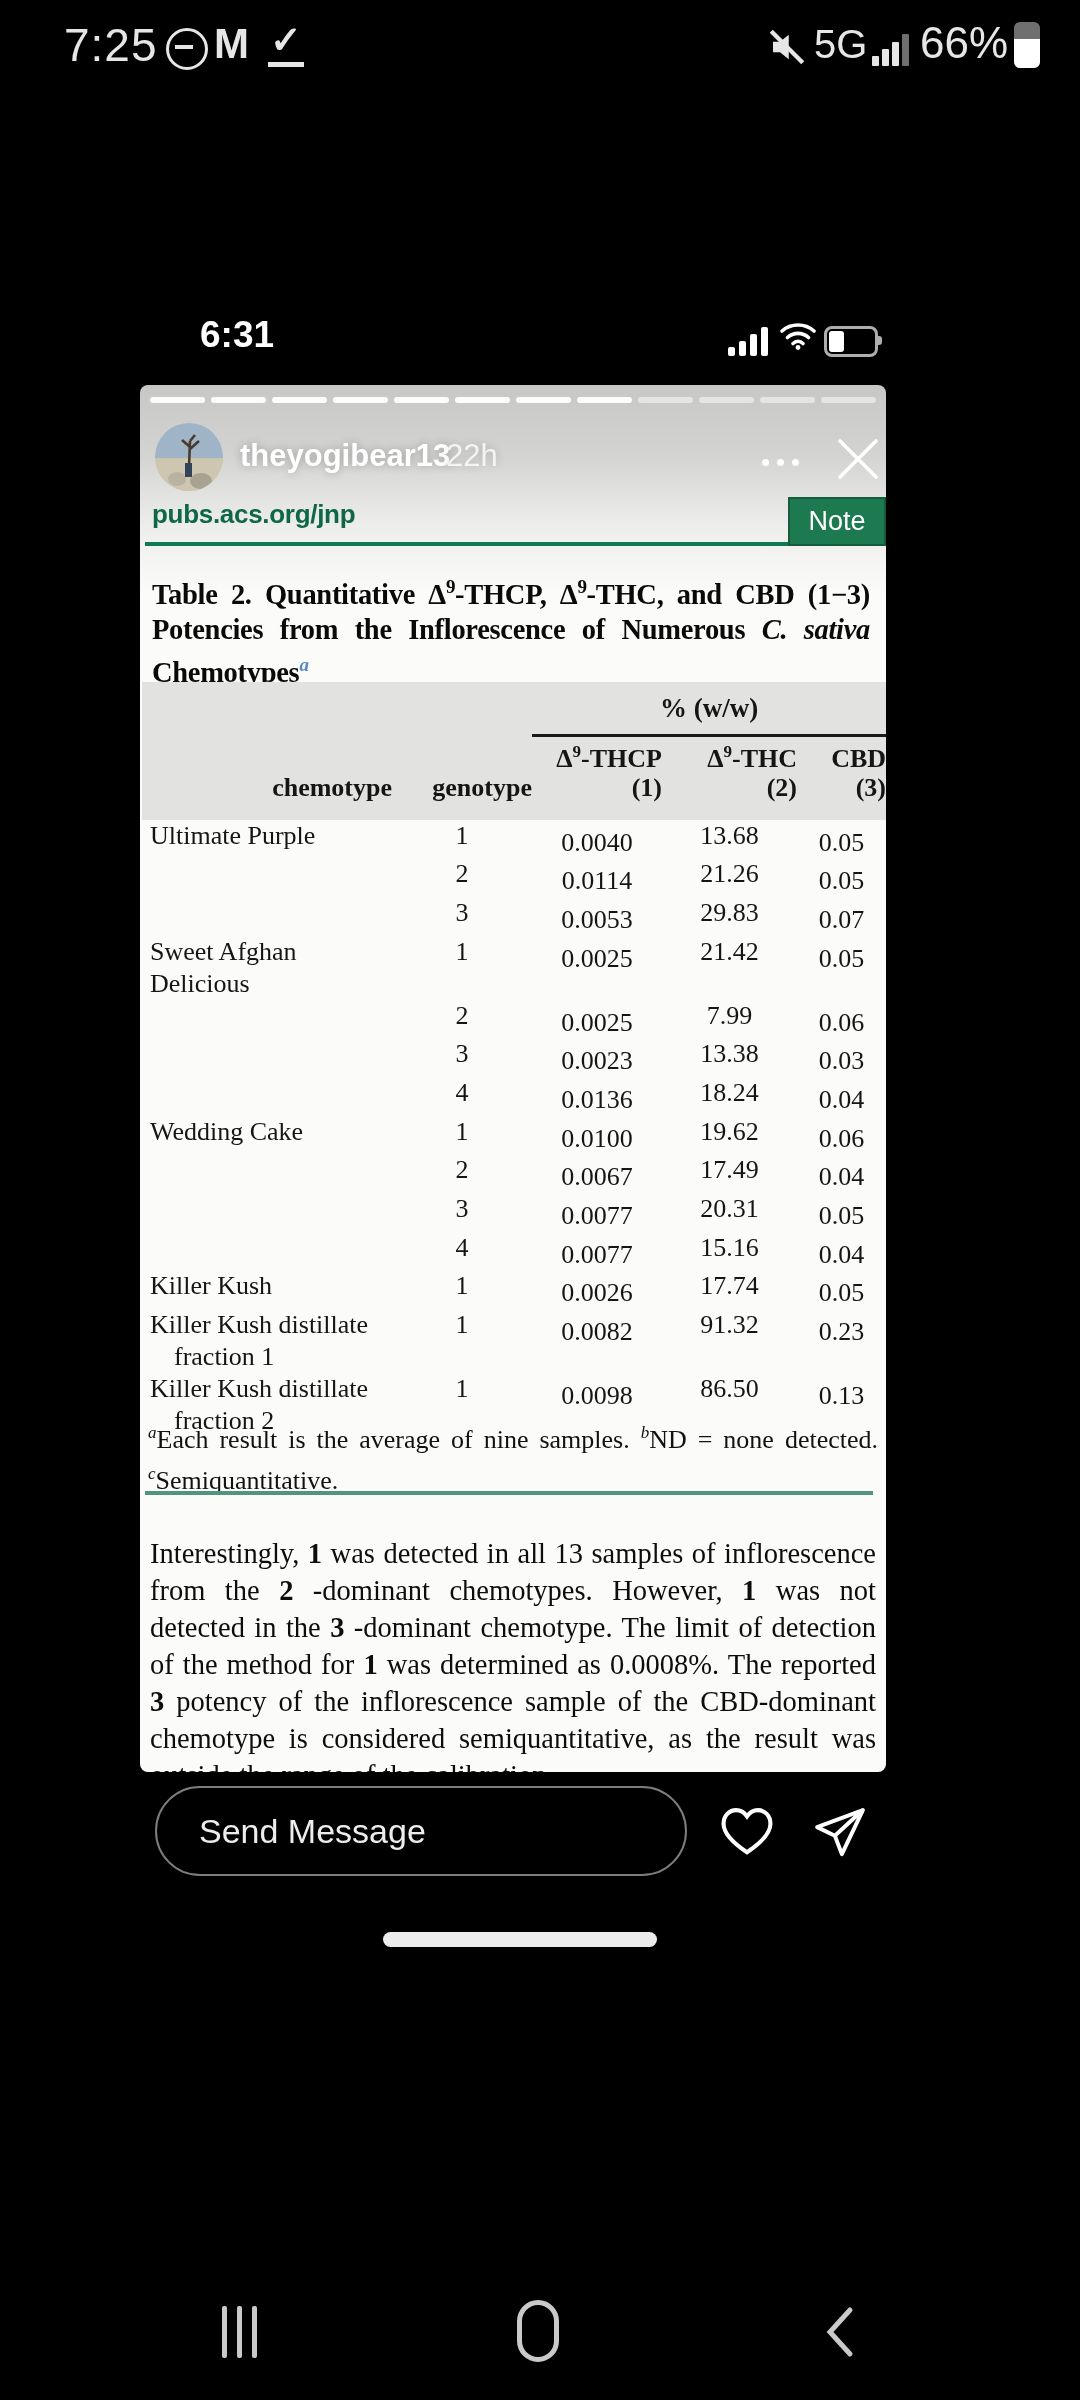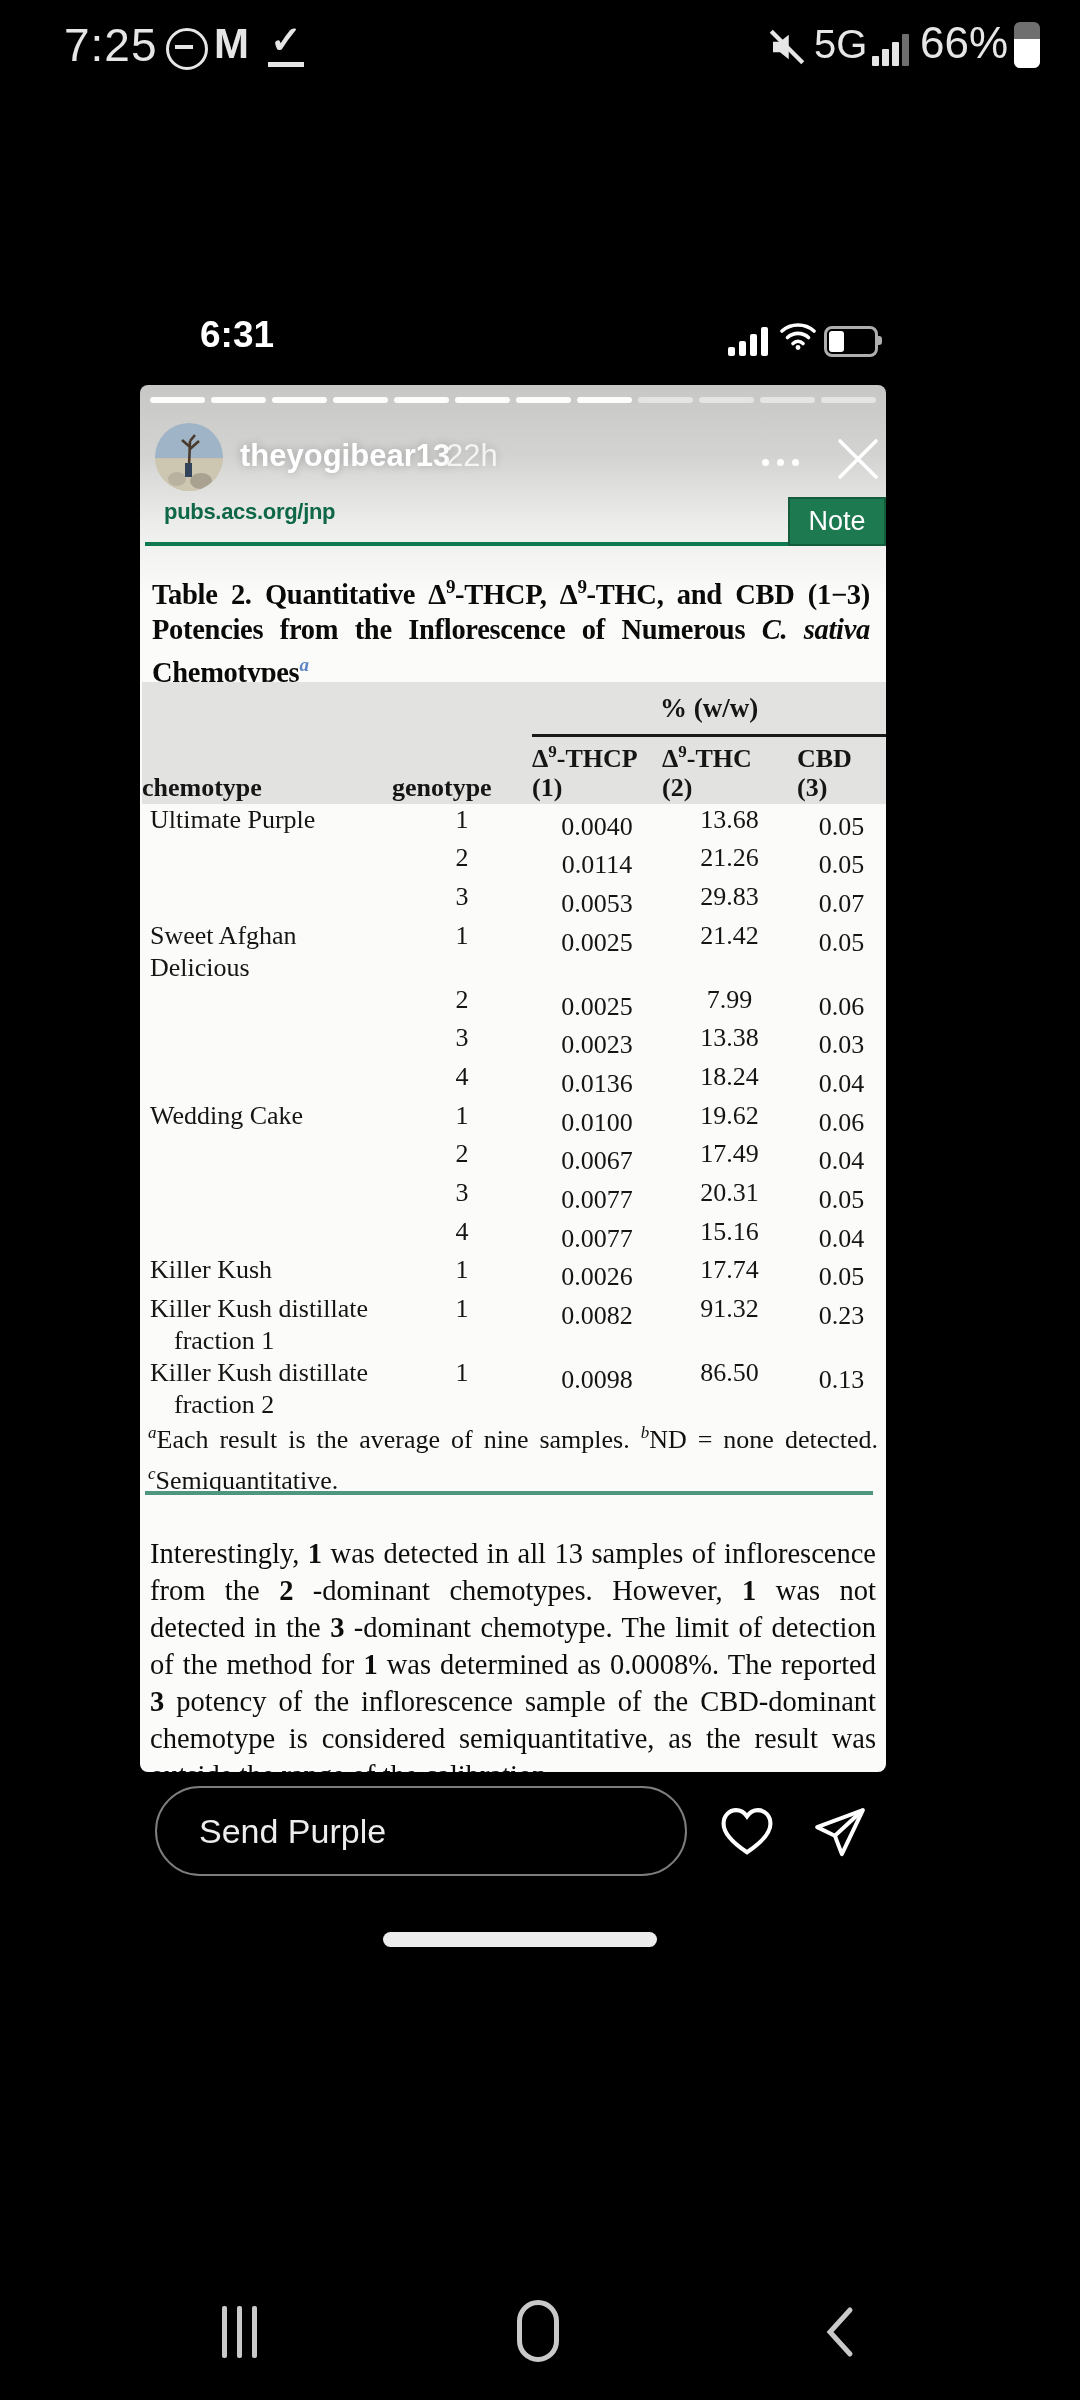--- a/index.html
+++ b/index.html
@@ -49,38 +49,38 @@
   .avatar{position:absolute;left:15px;top:38px;width:68px;height:68px;border-radius:50%;overflow:hidden;
           background:linear-gradient(180deg,#9fb4c6 0 52%,#c9c2ad 52% 100%);}
   .avatar svg{position:absolute;left:0;top:0;}
   .uname{position:absolute;left:100px;top:53px;color:#fff;font-size:31px;font-weight:700;text-shadow:0 0 8px rgba(0,0,0,.25);}
   .uage{position:absolute;left:306px;top:53px;color:rgba(255,255,255,.8);font-size:31px;text-shadow:0 0 8px rgba(0,0,0,.2);}
   .dots{position:absolute;left:622px;top:72px;width:50px;height:10px;color:#fff;}
   .dots i{position:absolute;top:2px;width:7px;height:7px;border-radius:50%;background:#fff;}
   .dots i:nth-child(1){left:0}.dots i:nth-child(2){left:15px}.dots i:nth-child(3){left:30px}
   .xclose{position:absolute;left:694px;top:50px;width:48px;height:48px;}
 
-  .publink{position:absolute;left:24px;top:114px;color:#0e6847;font-size:22px;font-weight:700;letter-spacing:-.3px;}
+  .publink{position:absolute;left:12px;top:114px;color:#0e6847;font-size:26px;font-weight:700;letter-spacing:-.3px;}
   .publine{position:absolute;left:5px;top:157px;width:645px;height:4px;background:#0f7a50;}
   .notebox{position:absolute;left:648px;top:112px;width:98px;height:49px;background:#1c7950;border:2px solid #145c3c;box-sizing:border-box;
            color:#fff;font-size:27px;display:flex;align-items:center;justify-content:center;}
 
   .paper{font-family:"Liberation Serif",serif;color:#111;}
   .ptitle{position:absolute;left:12px;top:184px;width:718px;font-family:"Liberation Serif",serif;
           font-size:28.5px;font-weight:700;line-height:35px;letter-spacing:-.3px;text-align:justify;color:#0a0a0a;}
   .ptitle sup{font-size:19px;}
   .ptitle .it{font-style:italic;}
   .supA{color:#5b87c5;font-style:italic;}
 
   table.tbl{position:absolute;left:2px;top:297px;width:744px;border-collapse:collapse;table-layout:fixed;
             font-family:"Liberation Serif",serif;font-size:26px;color:#151515;}
   .tbl col.c1{width:250px}.tbl col.c2{width:140px}.tbl col.c3{width:130px}.tbl col.c4{width:135px}.tbl col.c5{width:89px}
   .tbl thead td,.tbl thead th{background:#e2e2e0;font-weight:700;padding:0;}
   .tbl .grouph{text-align:center;font-size:27px;height:52px;vertical-align:middle;border-bottom:3px solid #1a1a1a;}
-  .tbl thead th{vertical-align:bottom;text-align:left;line-height:29px;padding-bottom:2px;height:62px;font-size:26px;}
+  .tbl thead th{vertical-align:bottom;text-align:right;line-height:29px;padding-bottom:18px;height:62px;font-size:26px;}
   .tbl thead th sup{font-size:17px;}
   .tbl tbody td{vertical-align:top;line-height:32px;padding:0;}
   .tbl td.ct{text-align:left;padding-left:8px;}
   .tbl td.num{text-align:center;}
   .ct2{display:block;padding-left:24px;}
   sup.blue{color:#5b87c5;font-style:italic;font-size:17px;}
 
   .footnote{position:absolute;left:8px;top:1031px;width:730px;font-family:"Liberation Serif",serif;
             font-size:26px;line-height:34px;text-align:justify;color:#111;}
   .footnote sup{font-style:italic;font-size:17px;}
@@ -375,21 +375,21 @@
           <span class=""> was determined as 0.0008%. The reported </span>
         
           <span class="b">3</span>
         
           <span class=""> potency of the inflorescence sample of the CBD-dominant chemotype is considered semiquantitative, as the result was outside the range of the calibration</span>
         
       </div>
     </div>
 
     <div class="sendpill">
-      <span>Send Purple</span>
+      <span>Send Message</span>
     </div>
     <div class="heart">
       <svg width="58" height="54" viewBox="0 0 24 22">
         <path d="M12 20.6C8.7 18.4 2.3 14 2.3 8.8 2.3 5.5 4.7 3.2 7.5 3.2c1.9 0 3.4 1 4.5 2.6 1.1-1.6 2.6-2.6 4.5-2.6 2.8 0 5.2 2.3 5.2 5.6 0 5.2-6.4 9.6-9.7 11.8z" fill="none" stroke="#fff" stroke-width="1.7"></path>
       </svg>
     </div>
     <div class="share">
       <svg width="56" height="52" viewBox="0 0 24 22">
         <path d="M21.8 1.6 2.2 8.9l7.6 3.7 3 7.9 9-18.9z" fill="none" stroke="#fff" stroke-width="1.7" stroke-linejoin="round"></path>
         <path d="M9.8 12.6 21.8 1.6" stroke="#fff" stroke-width="1.7"></path>

